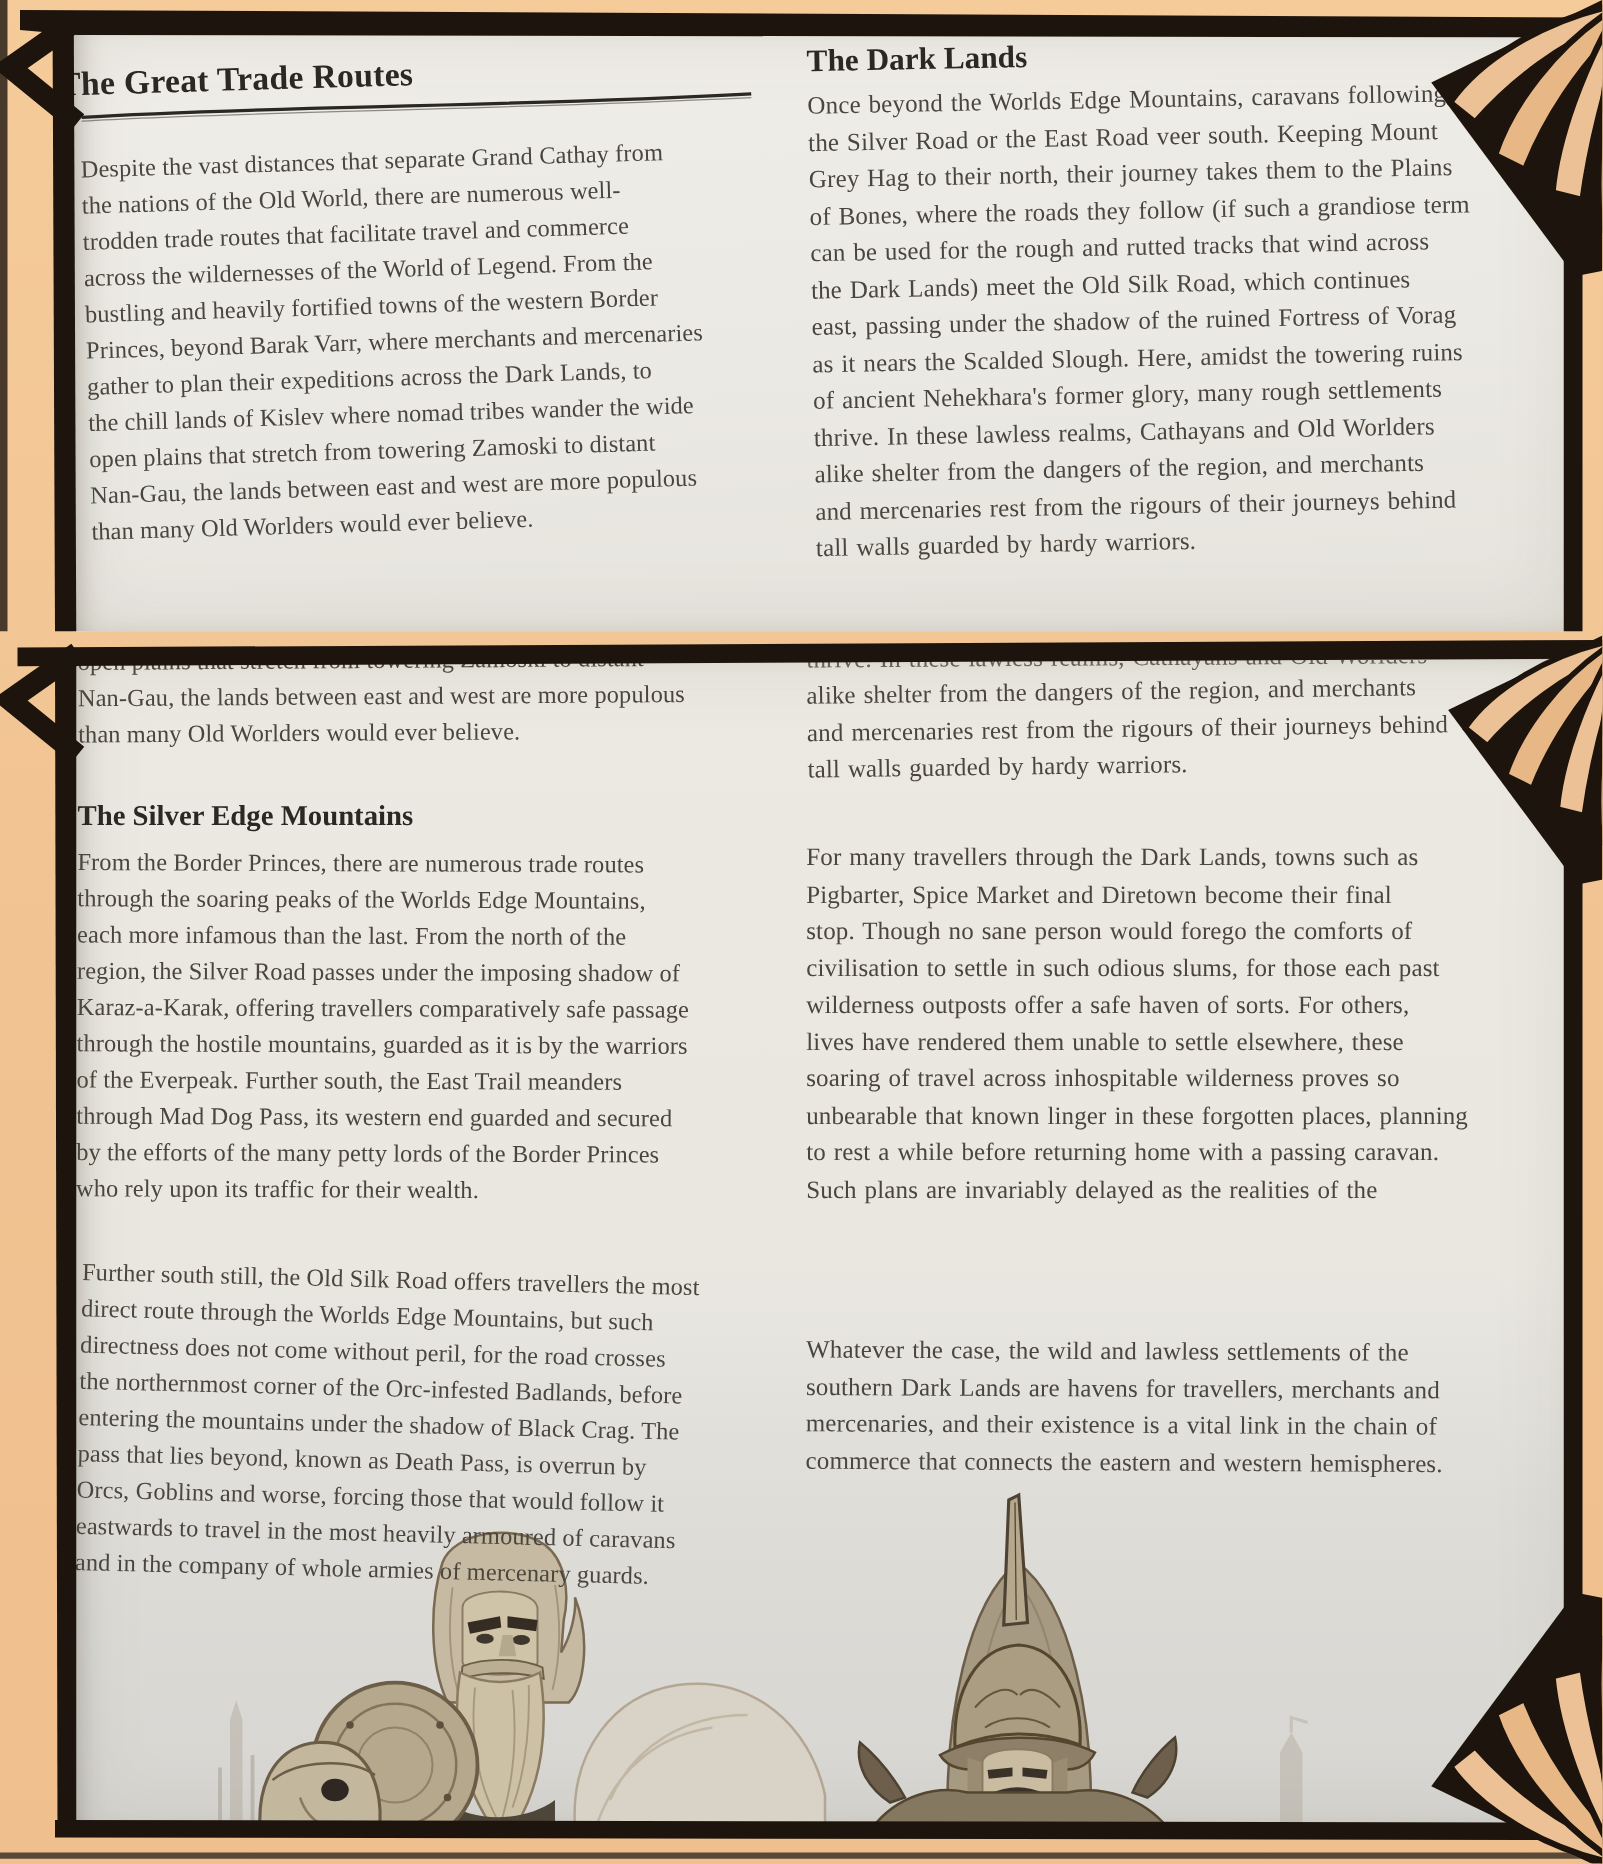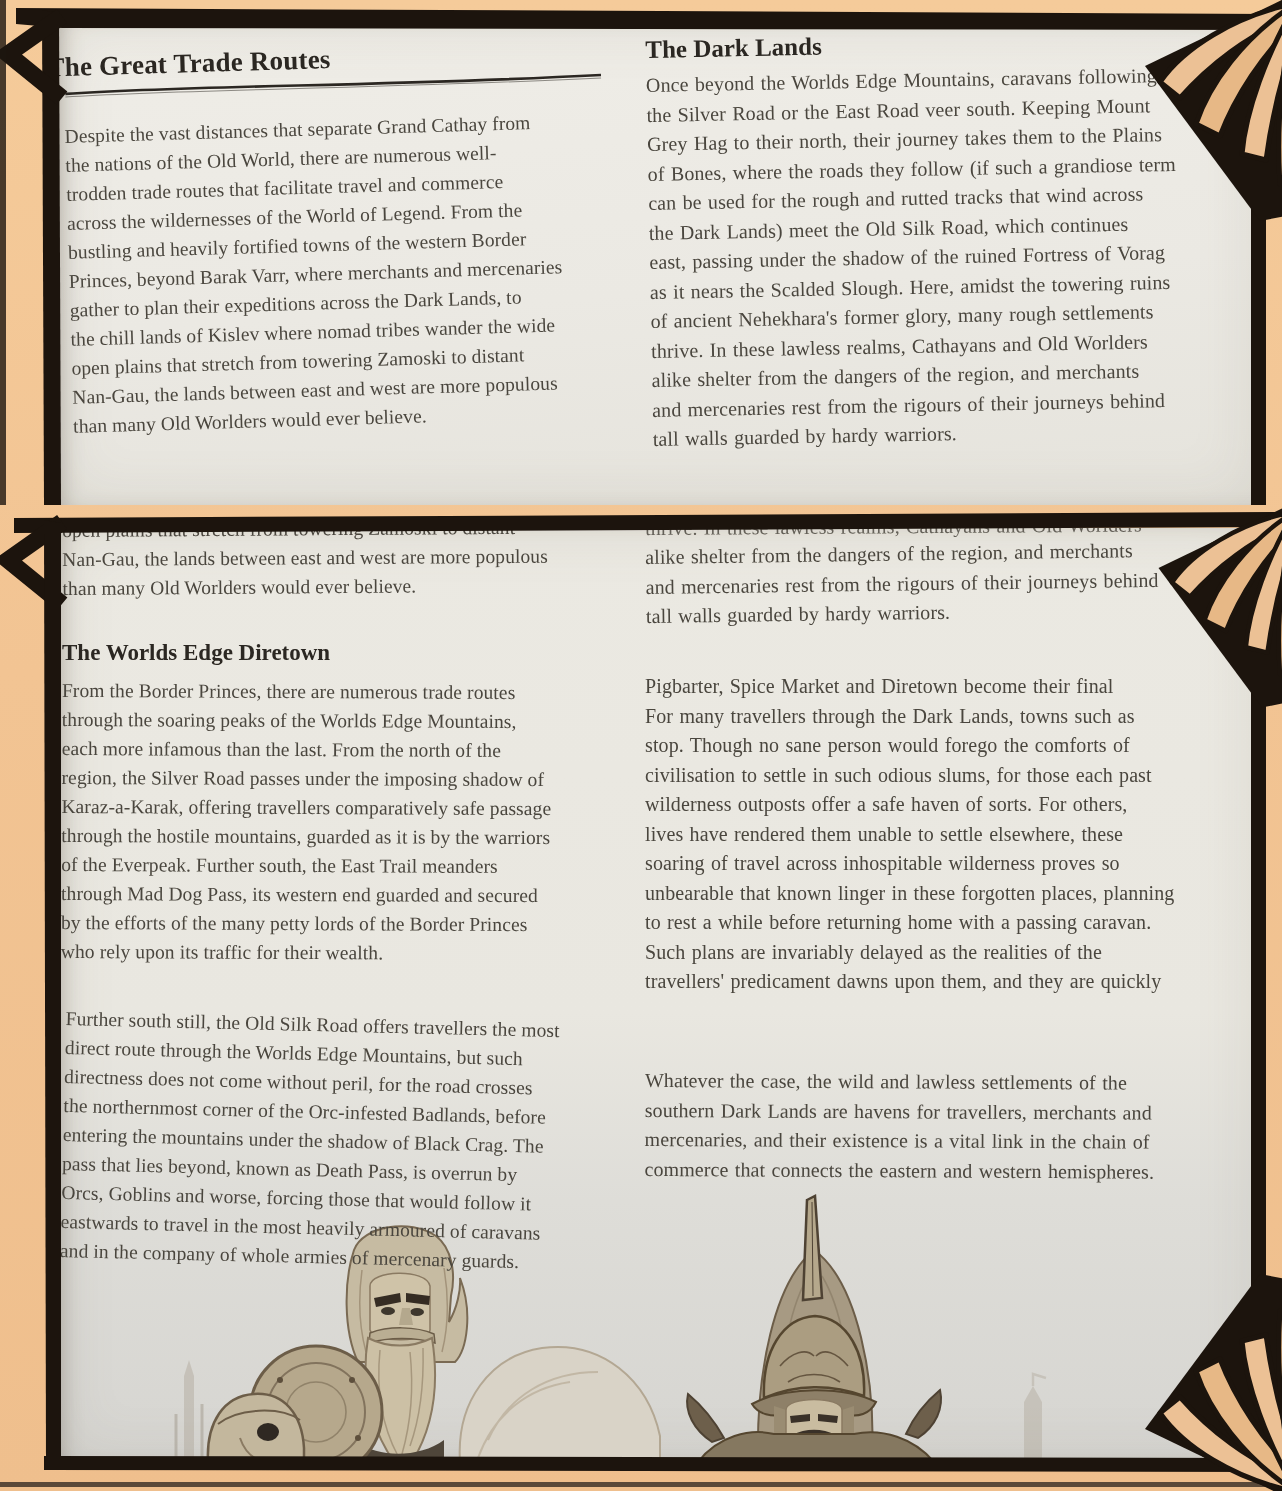--- a/index.html
+++ b/index.html
@@ -154,21 +154,21 @@
 
     <div class="col colz rot-c" style="left:4px;top:-12px;width:545px;">
       <div class="para">
           <div class="ln">open plains that stretch from towering Zamoski to distant</div>
           <div class="ln">Nan-Gau, the lands between east and west are more populous</div>
           <div class="ln">than many Old Worlders would ever believe.</div>
         </div>
     </div>
 
     <div class="col colz" style="left:4px;top:110px;width:545px;">
-      <h3 class="h-sub">The Worlds Edge Diretown</h3>
+      <h3 class="h-sub">The Silver Edge Mountains</h3>
     </div>
 
     <div class="col colz rot-d" style="left:4px;top:148px;width:552px;">
       <div class="para">
           <div class="ln">From the Border Princes, there are numerous trade routes</div>
           <div class="ln">through the soaring peaks of the Worlds Edge Mountains,</div>
           <div class="ln">each more infamous than the last. From the north of the</div>
           <div class="ln">region, the Silver Road passes under the imposing shadow of</div>
           <div class="ln">Karaz-a-Karak, offering travellers comparatively safe passage</div>
           <div class="ln">through the hostile mountains, guarded as it is by the warriors</div>
@@ -200,31 +200,30 @@
     <div class="col colz col-r rot-f" style="left:587px;top:15px;width:616px;">
       <div class="para">
           <div class="ln">alike shelter from the dangers of the region, and merchants</div>
           <div class="ln">and mercenaries rest from the rigours of their journeys behind</div>
           <div class="ln">tall walls guarded by hardy warriors.</div>
         </div>
     </div>
 
     <div class="col colz col-r" style="left:587px;top:144px;width:618px;">
       <div class="para">
+          <div class="ln">For many travellers through the Dark Lands, towns such as</div>
           <div class="ln">Pigbarter, Spice Market and Diretown become their final</div>
-          <div class="ln">For many travellers through the Dark Lands, towns such as</div>
           <div class="ln">stop. Though no sane person would forego the comforts of</div>
           <div class="ln">civilisation to settle in such odious slums, for those each past</div>
           <div class="ln">wilderness outposts offer a safe haven of sorts. For others,</div>
           <div class="ln">lives have rendered them unable to settle elsewhere, these</div>
           <div class="ln">soaring of travel across inhospitable wilderness proves so</div>
           <div class="ln">unbearable that known linger in these forgotten places, planning</div>
           <div class="ln">to rest a while before returning home with a passing caravan.</div>
           <div class="ln">Such plans are invariably delayed as the realities of the</div>
-          <div class="ln">travellers' predicament dawns upon them, and they are quickly</div>
         </div>
     </div>
 
     <div class="col colz col-r rot-g" style="left:587px;top:538px;width:618px;">
       <div class="para">
           <div class="ln">Whatever the case, the wild and lawless settlements of the</div>
           <div class="ln">southern Dark Lands are havens for travellers, merchants and</div>
           <div class="ln">mercenaries, and their existence is a vital link in the chain of</div>
           <div class="ln">commerce that connects the eastern and western hemispheres.</div>
         </div>

